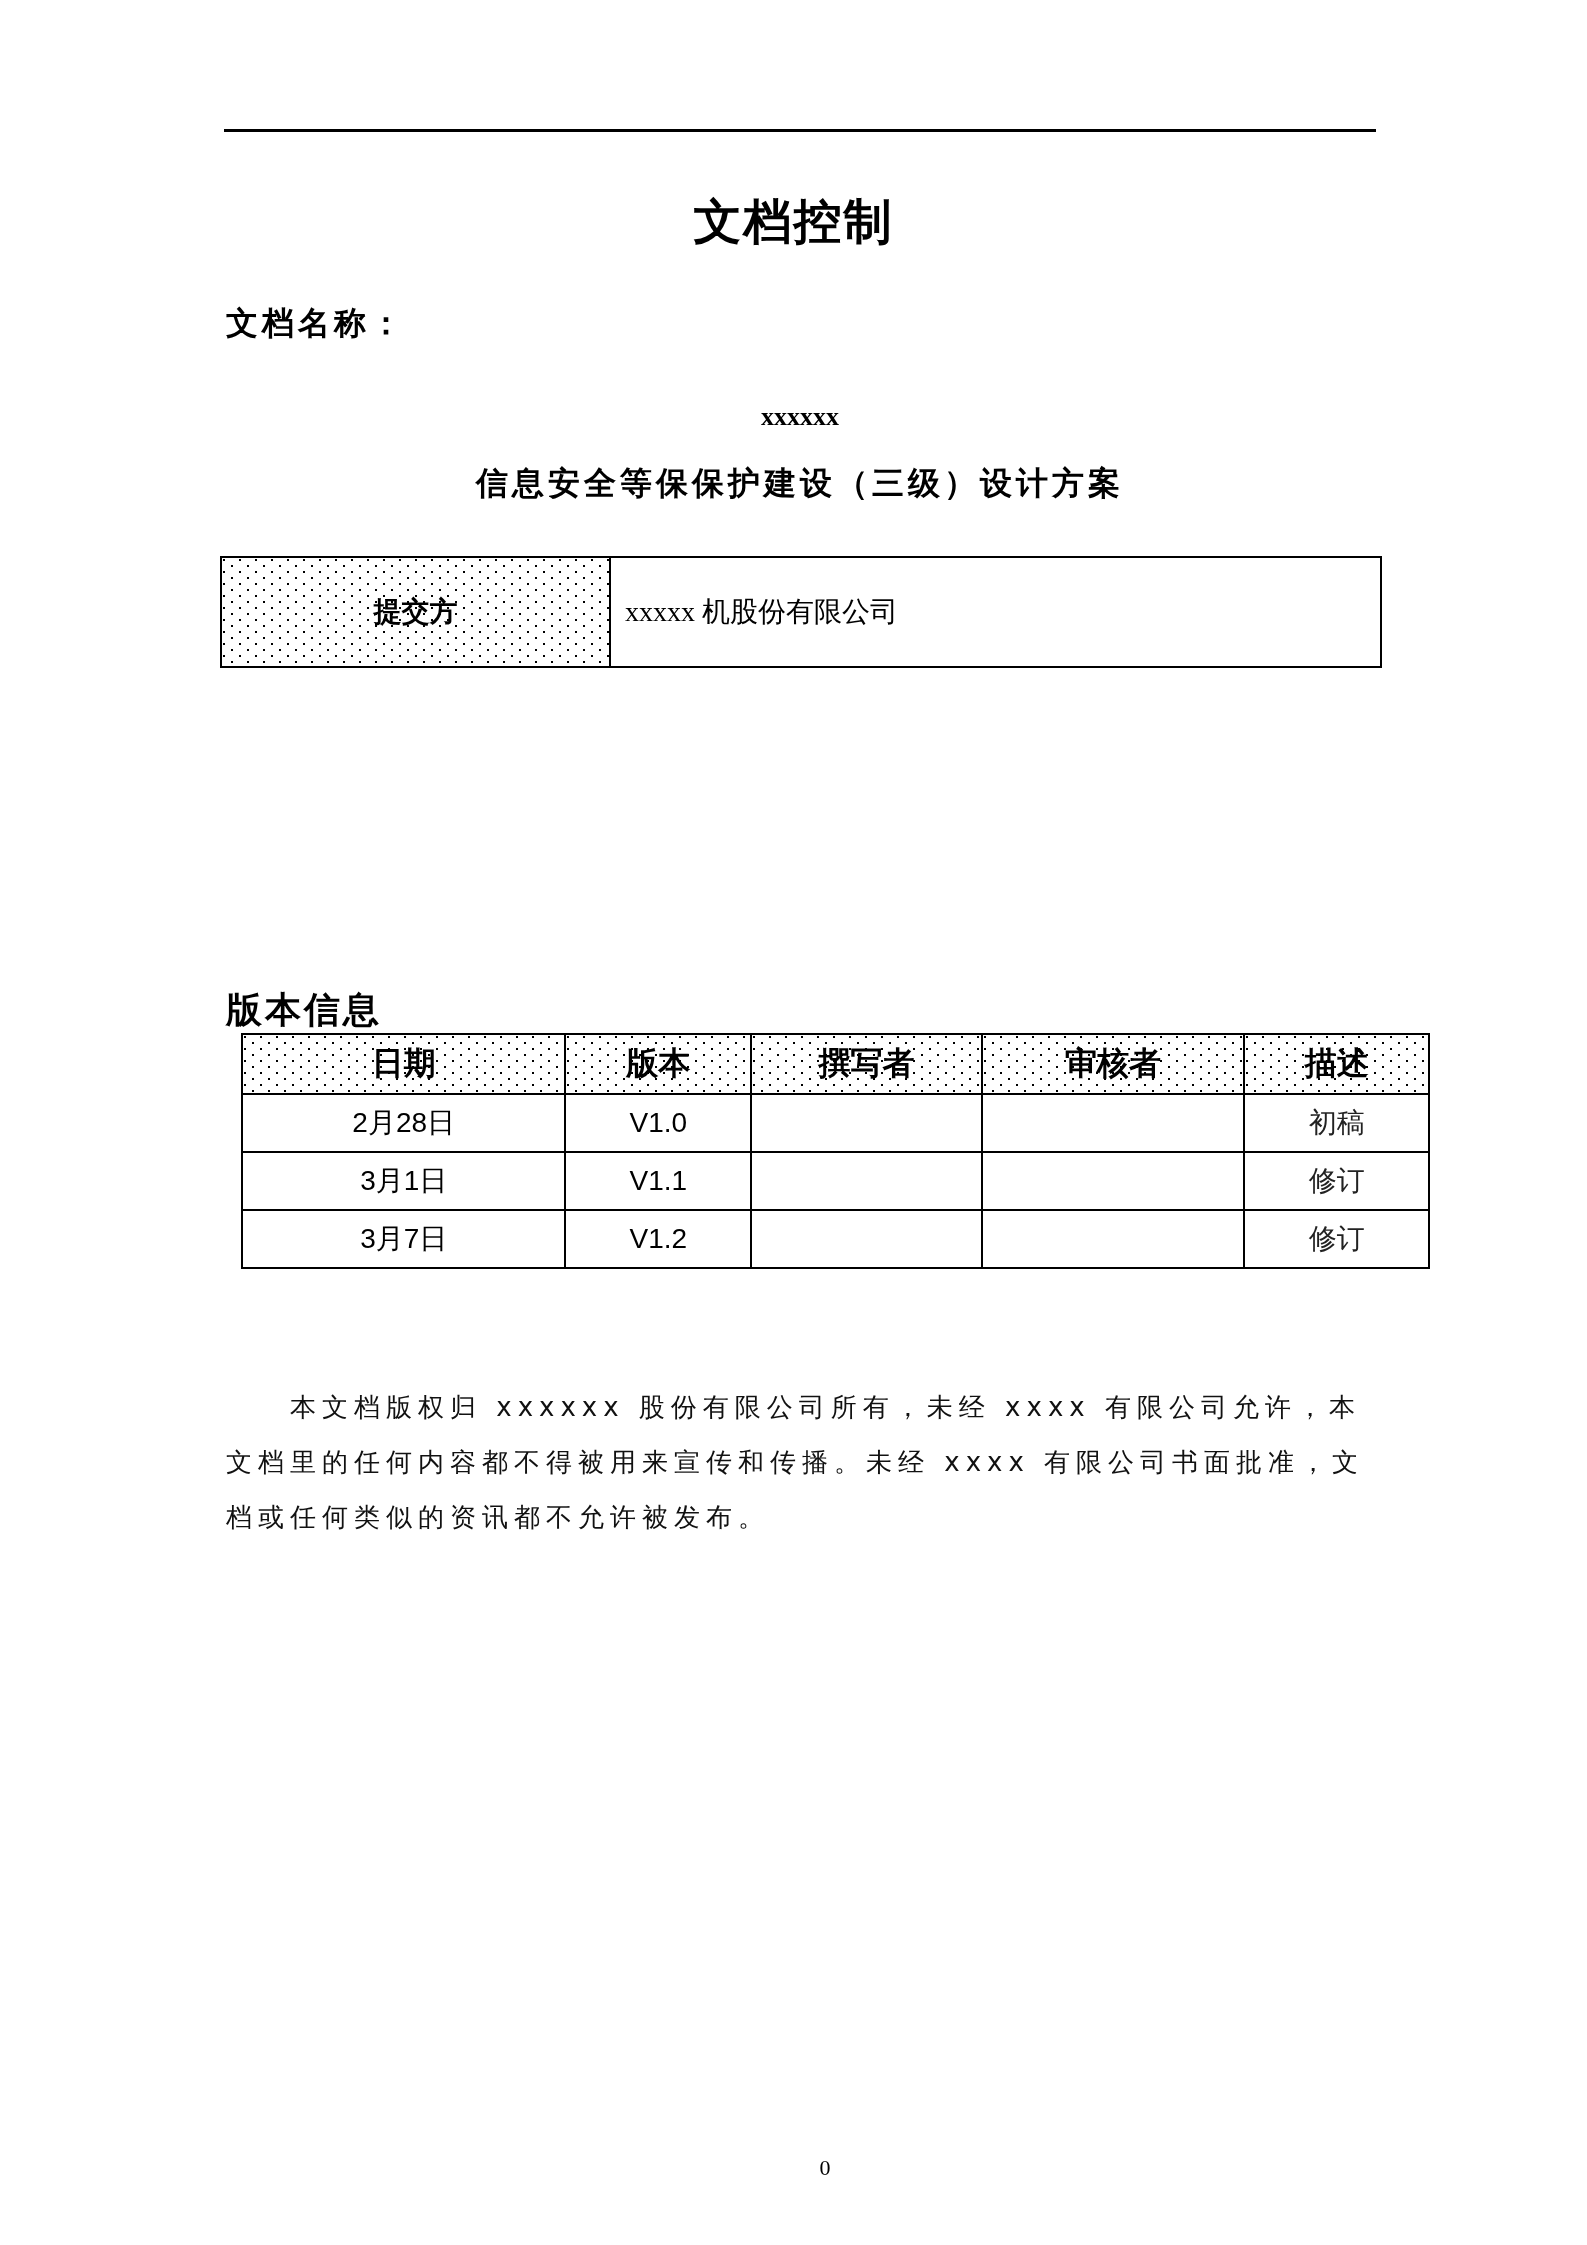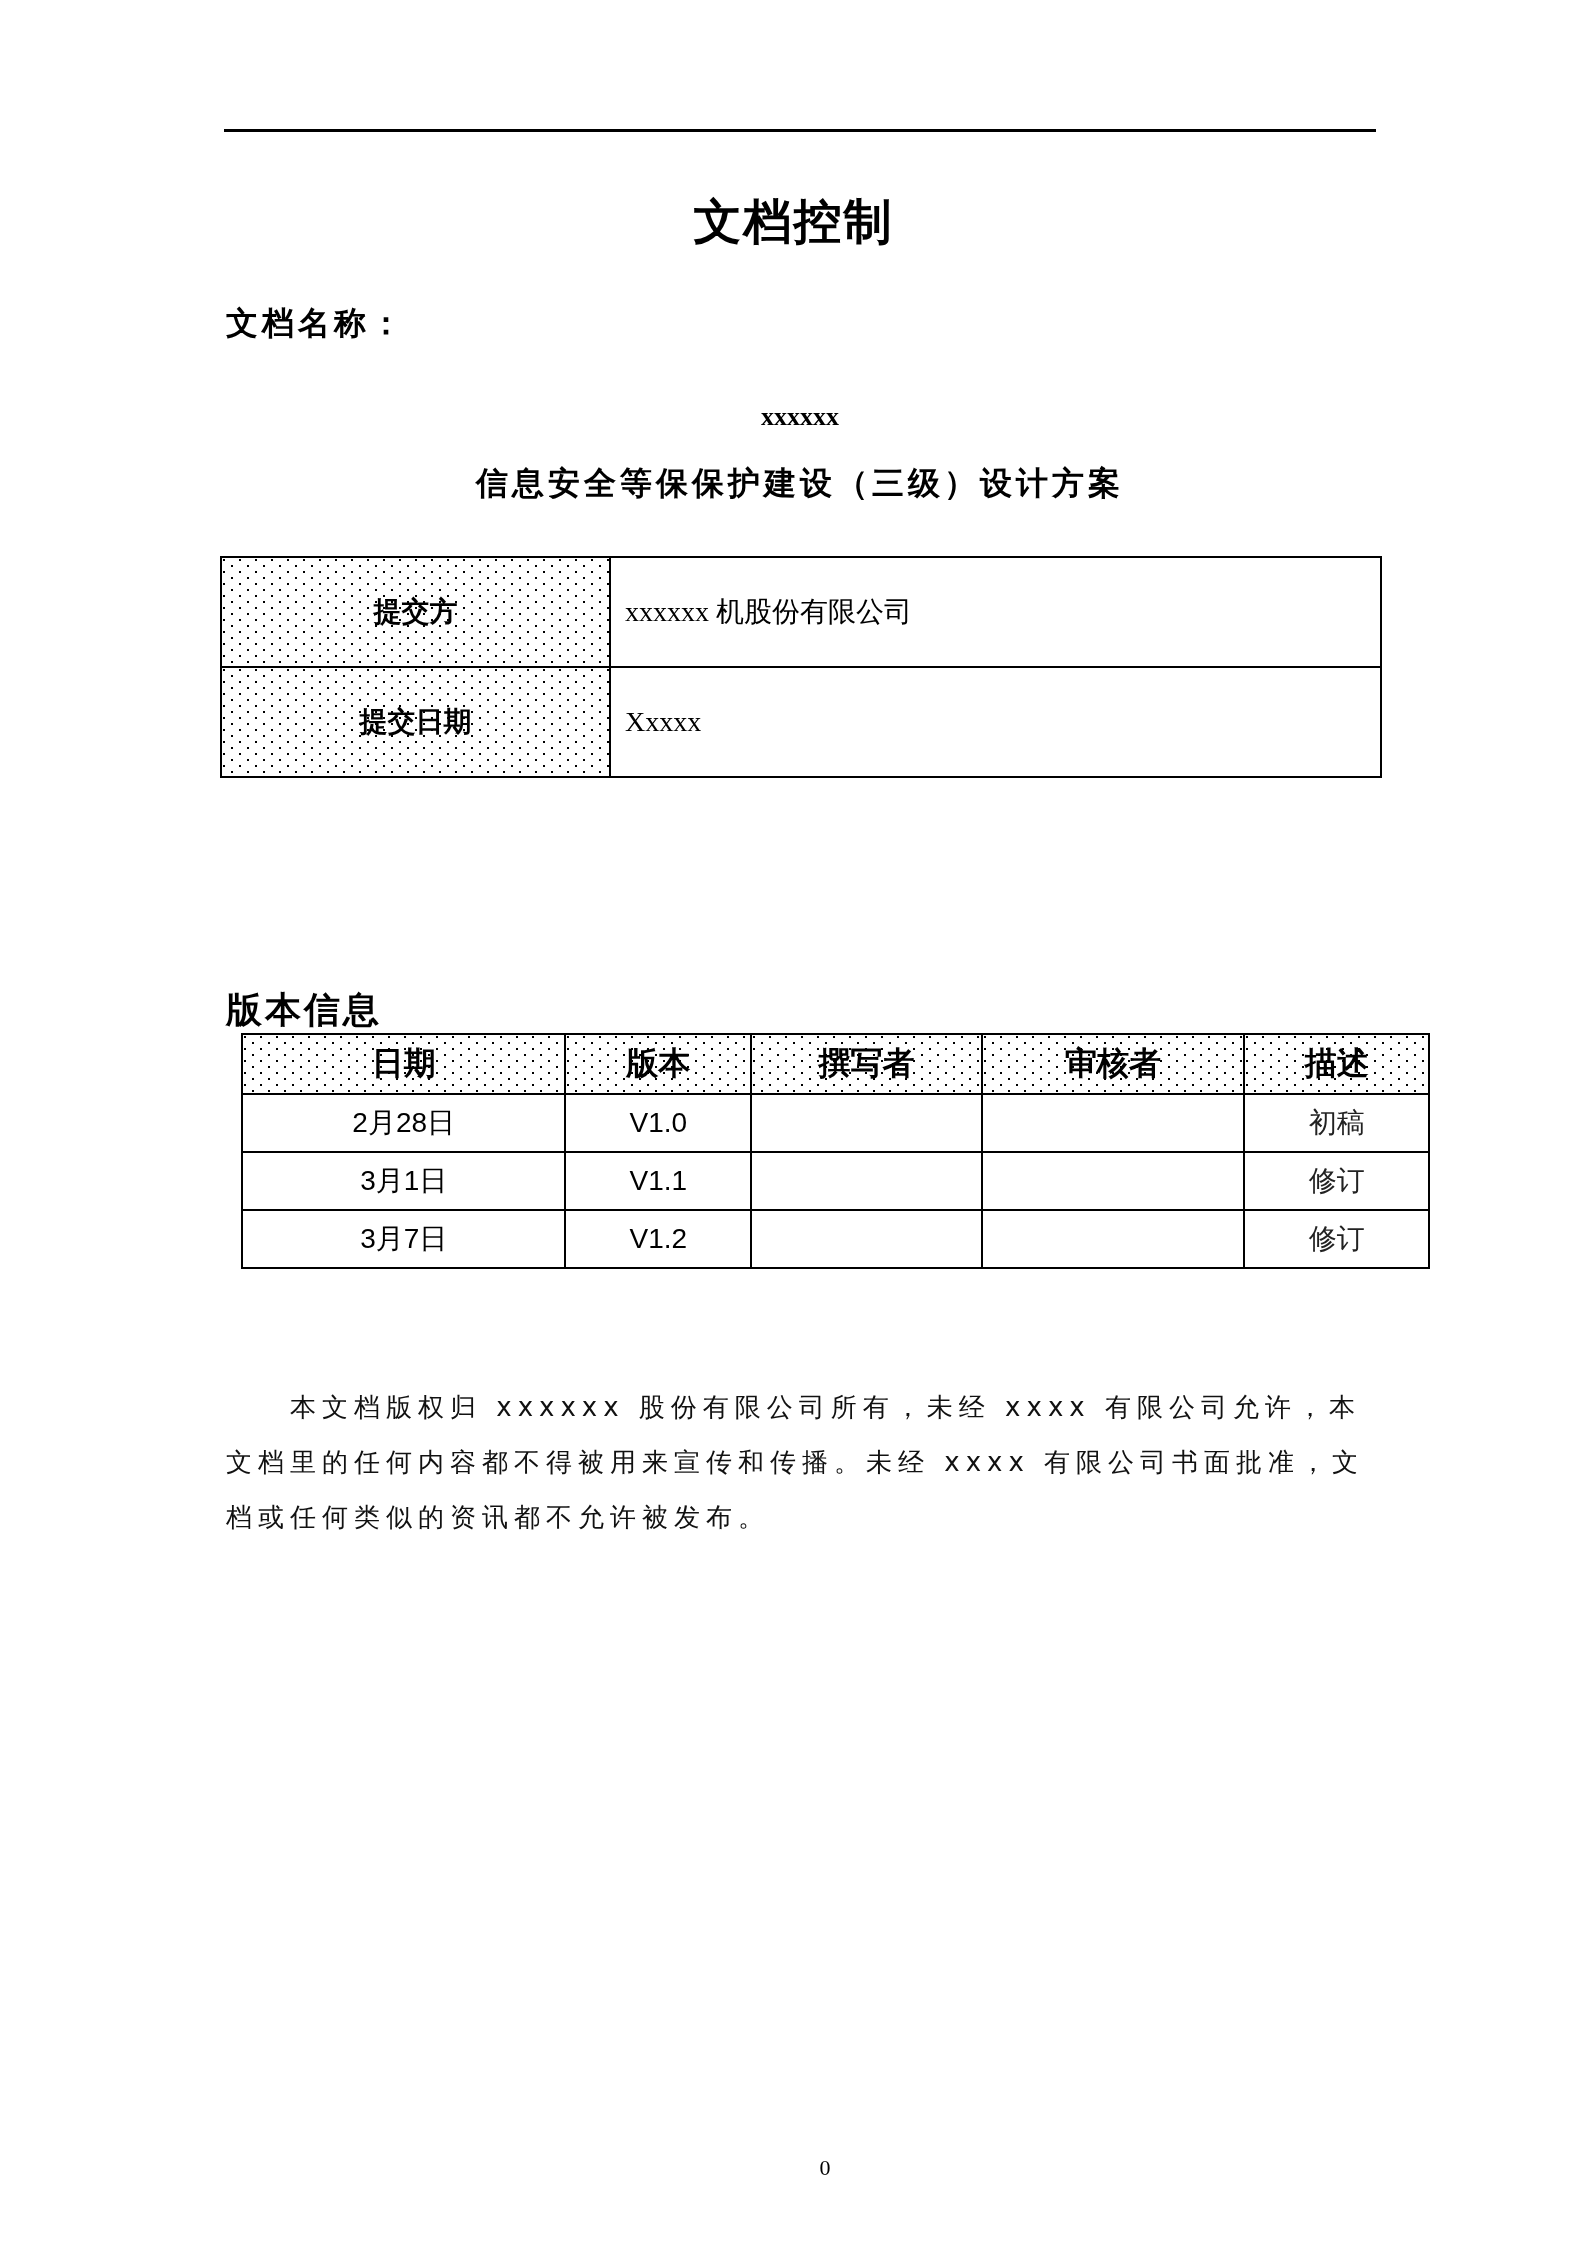--- a/index.html
+++ b/index.html
@@ -66,25 +66,21 @@
 <div class="abs doc-name-label">文档名称：</div>
 
 <div class="abs doc-company">xxxxxx</div>
 
 <div class="abs doc-subtitle">信息安全等保保护建设（三级）设计方案</div>
 
 <table class="submit-table">
   <tbody>
       <tr>
     <td class="label dots">提交方</td>
-    <td class="value">xxxxxx 机股份有限公司</td>
-  </tr>
-  <tr>
-    <td class="label dots">提交日期</td>
-    <td class="value">Xxxxx</td>
+    <td class="value">xxxxx 机股份有限公司</td>
   </tr>
 </tbody>
   </table>
 
 <div class="abs section-heading">版本信息</div>
 
 <table class="version-table">
   <colgroup>
     <col style="width:324px">
       <col style="width:186px">

